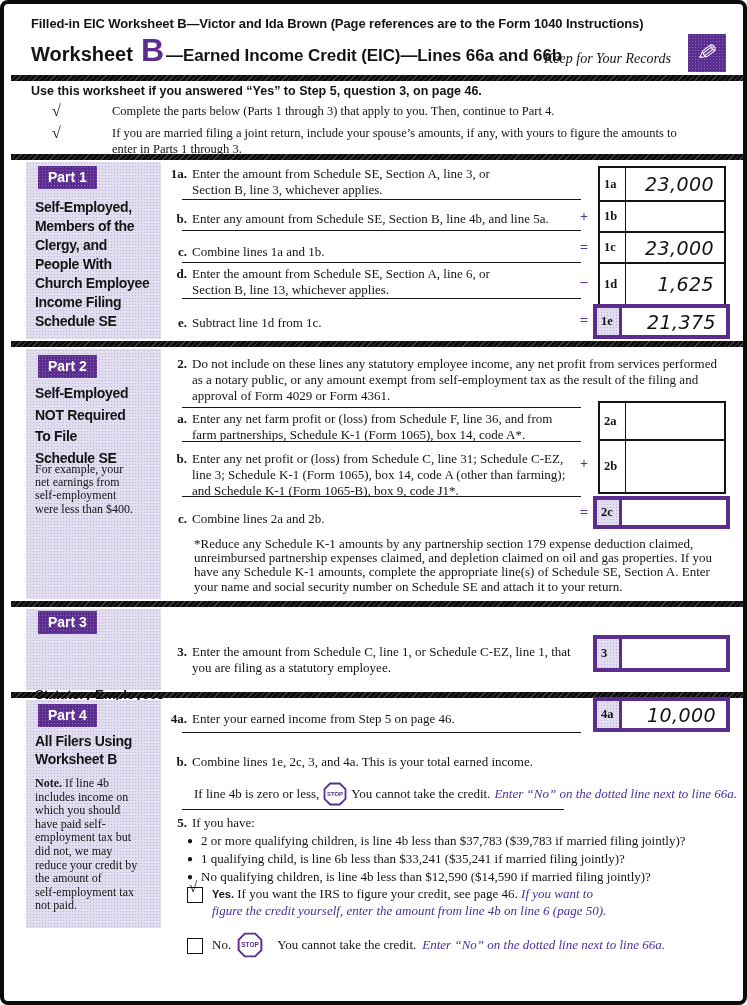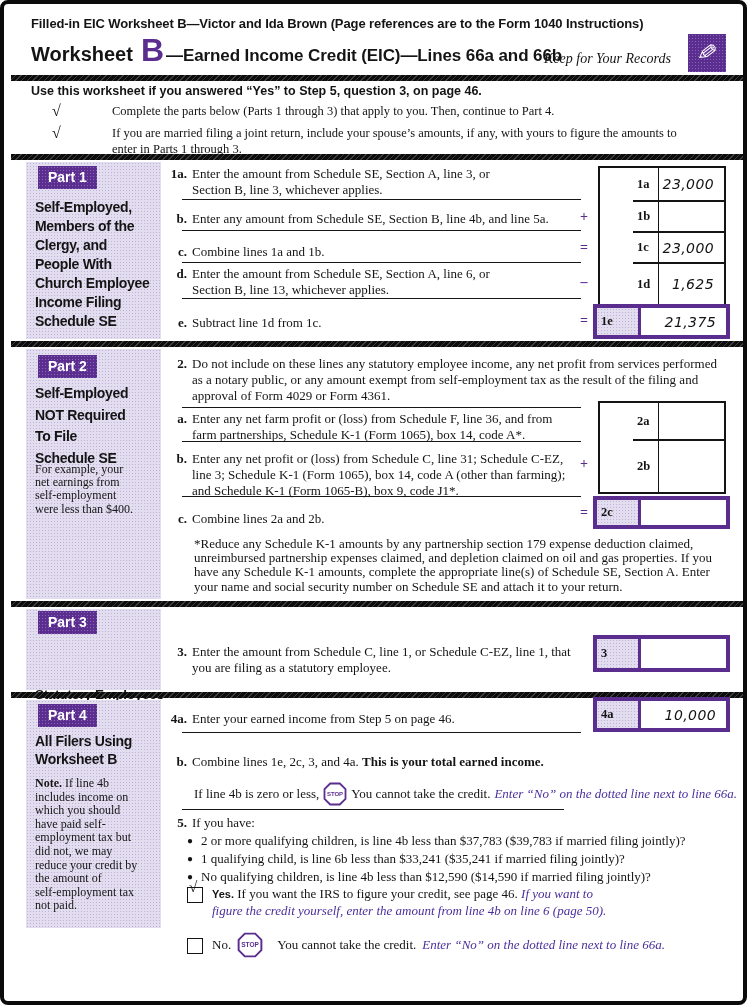--- a/index.html
+++ b/index.html
@@ -1,18 +1,18 @@
 <!DOCTYPE html>
 <html><head>
 <meta charset="utf-8">
 <style>
   html,body{margin:0;padding:0;background:#fff;}
   .page{position:relative;width:747px;height:1005px;box-sizing:border-box;border:4px solid #0b0b0b;
         border-radius:8px;background:#fff;font-family:"Liberation Serif",serif;color:#141414;overflow:hidden;}
-  .b{font-weight:bold;}
+  .b{font-weight:normal;}
   .pre{white-space:pre-line;}
   .accent{color:#4a2f9c;font-style:italic;}
 
   .bar{position:absolute;left:7px;width:733px;height:6px;
        background:repeating-linear-gradient(135deg,#0d0d0d 0 3px,#3f3f3f 3px 4px);}
 
   .top-note{position:absolute;left:27px;top:12px;font-family:"Liberation Sans",sans-serif;
             font-weight:bold;font-size:13px;letter-spacing:-0.1px;}
   .titlebar{position:absolute;left:27px;top:28px;display:flex;align-items:baseline;
             font-family:"Liberation Sans",sans-serif;font-weight:bold;}
@@ -48,31 +48,31 @@
   .item{position:absolute;left:160px;width:420px;display:flex;font-size:13px;line-height:15.8px;}
   .item .lbl{width:28px;min-width:28px;font-weight:bold;text-align:right;padding-right:5px;box-sizing:border-box;}
   .item .txt{white-space:pre-line;}
   .item.wide{width:576px;}
   .footnote{position:absolute;left:190px;width:552px;font-size:13px;line-height:14.2px;white-space:pre-line;}
   .uline{position:absolute;left:178px;width:399px;height:1px;background:#161616;}
 
   .optr{position:absolute;left:571px;width:18px;text-align:center;color:#5b2d8f;
         font-weight:bold;font-size:14px;}
 
-  .vtable{position:absolute;left:594px;width:128px;border:2px solid #141414;box-sizing:border-box;padding-left:33px;}
+  .vtable{position:absolute;left:594px;width:128px;border:2px solid #141414;box-sizing:border-box;}
   .vrow{display:flex;border-top:2px solid #141414;}
   .vrow:first-child{border-top:none;}
   .vlbl{width:26px;min-width:26px;border-right:1.5px solid #141414;display:flex;align-items:center;
         padding-left:4px;box-sizing:border-box;font-weight:bold;font-size:12.5px;}
   .vval{flex:1;display:flex;align-items:center;justify-content:flex-end;padding-right:10px;
-        font-family:"DejaVu Sans",sans-serif;font-style:italic;font-size:14px;letter-spacing:0.4px;}
+        font-family:"DejaVu Sans",sans-serif;font-style:italic;font-size:19px;letter-spacing:0.4px;}
   .hlbox{position:absolute;left:589px;width:137px;border:4px solid #5b2d8f;box-sizing:border-box;
          display:flex;background:#fff;}
   .hlbox .vlbl{border-right:3px solid #5b2d8f;background-color:#e3ddf0;
-         background-image:radial-gradient(#bfb2d9 0.8px,transparent 0.9px);background-size:3px 3px;width:44px;min-width:25px;text-align:center;}
+         background-image:radial-gradient(#bfb2d9 0.8px,transparent 0.9px);background-size:3px 3px;width:25px;min-width:25px;text-align:center;}
 
   .stopline{position:absolute;left:190px;display:flex;align-items:center;gap:4px;
             font-size:13px;white-space:nowrap;justify-content:center;}
   .stopicon{display:inline-block;}
   .bullet-row{position:absolute;left:183px;display:flex;font-size:13px;line-height:16px;}
   .bullet-row .dot{width:14px;min-width:14px;font-size:10px;line-height:16px;}
   .optrow{position:absolute;left:183px;display:flex;font-size:13px;line-height:15.8px;}
   .cb{width:14px;height:14px;min-width:14px;border:1.6px solid #141414;position:relative;margin-top:1px;}
   .cb .cmark{position:absolute;top:-8px;left:1px;font-size:15px;font-family:"Liberation Serif",serif;}
   .optrow .optxt{margin-left:9px;width:540px;}

